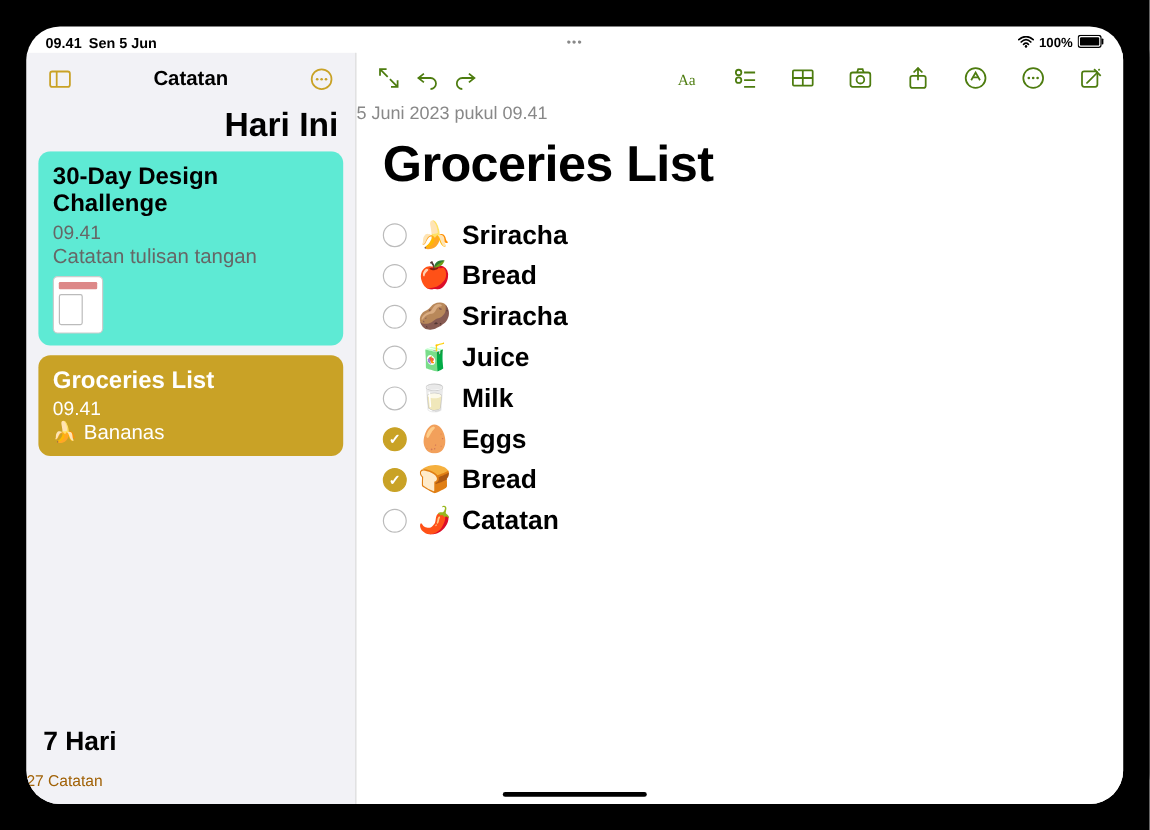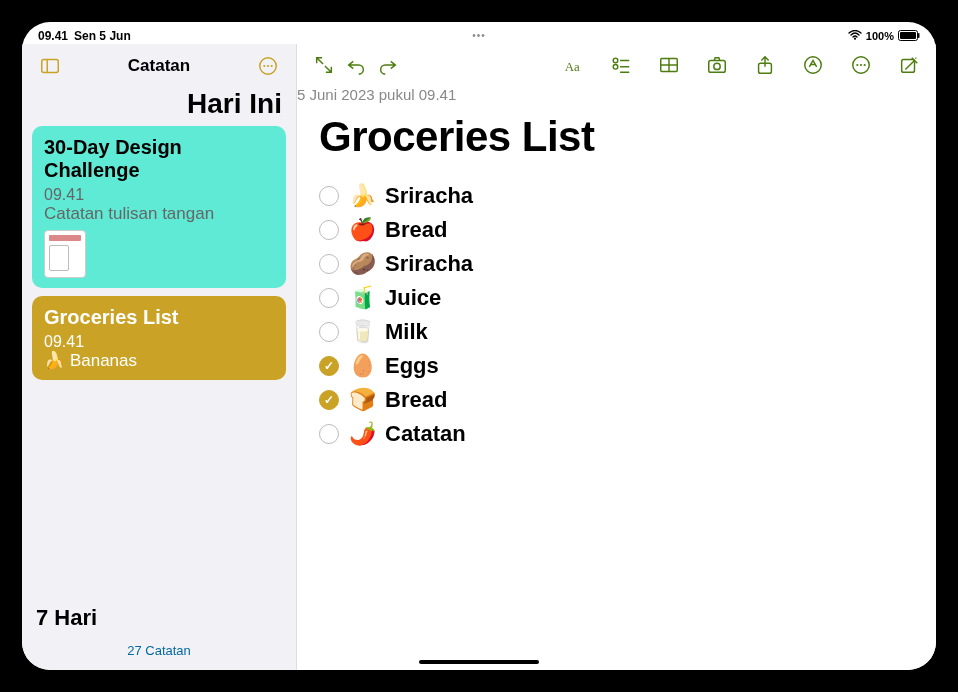--- a/index.html
+++ b/index.html
@@ -126,23 +126,22 @@
       content:"";
       position:absolute; top:14px; left:4px; width:18px; height:24px;
       border:1px solid #bbb; border-radius:2px;
     }
     .section-sub {
       font-size: 22px;
       font-weight: 800;
       padding: 4px 14px;
     }
     .sidebar-footer {
-      text-align: center;
       font-size: 13px;
-      color: #0369a1;
+      color: #a16207;
       padding: 8px 0 12px;
     }
     
     .editor {
       flex: 1;
       display: flex;
       flex-direction: column;
       background: #fff;
     }
     .toolbar {

